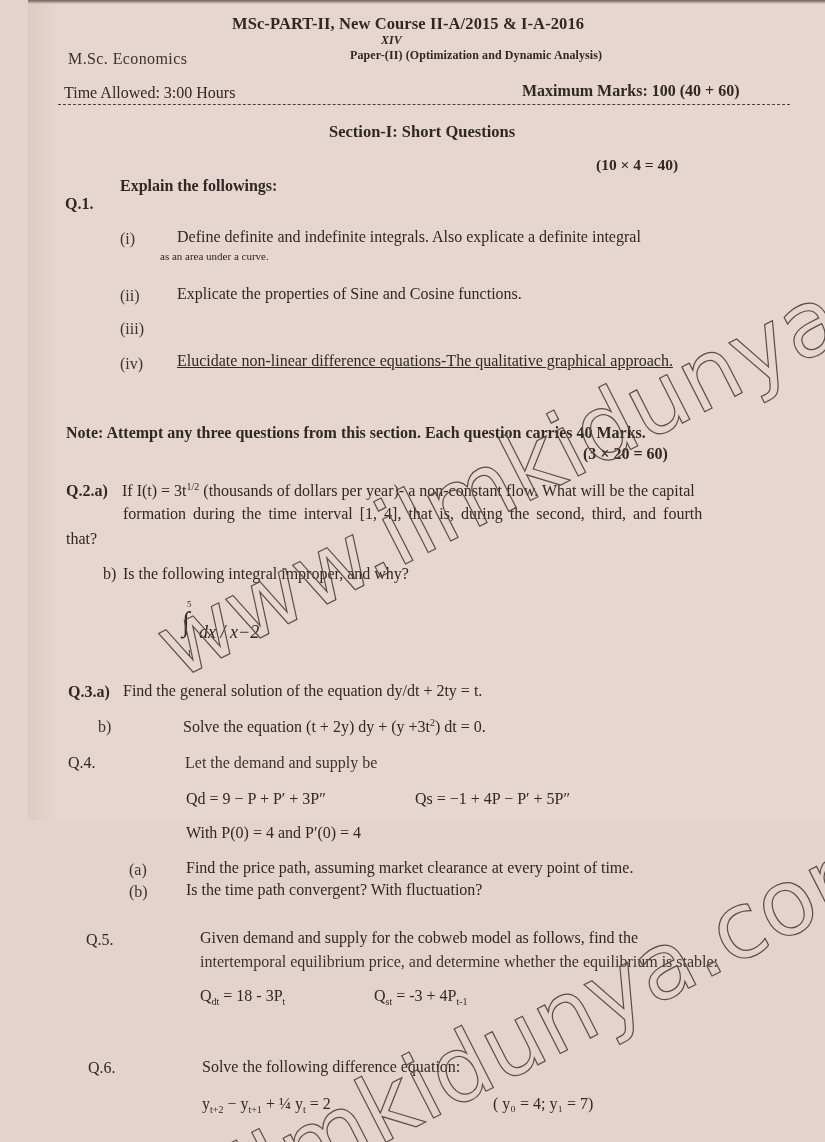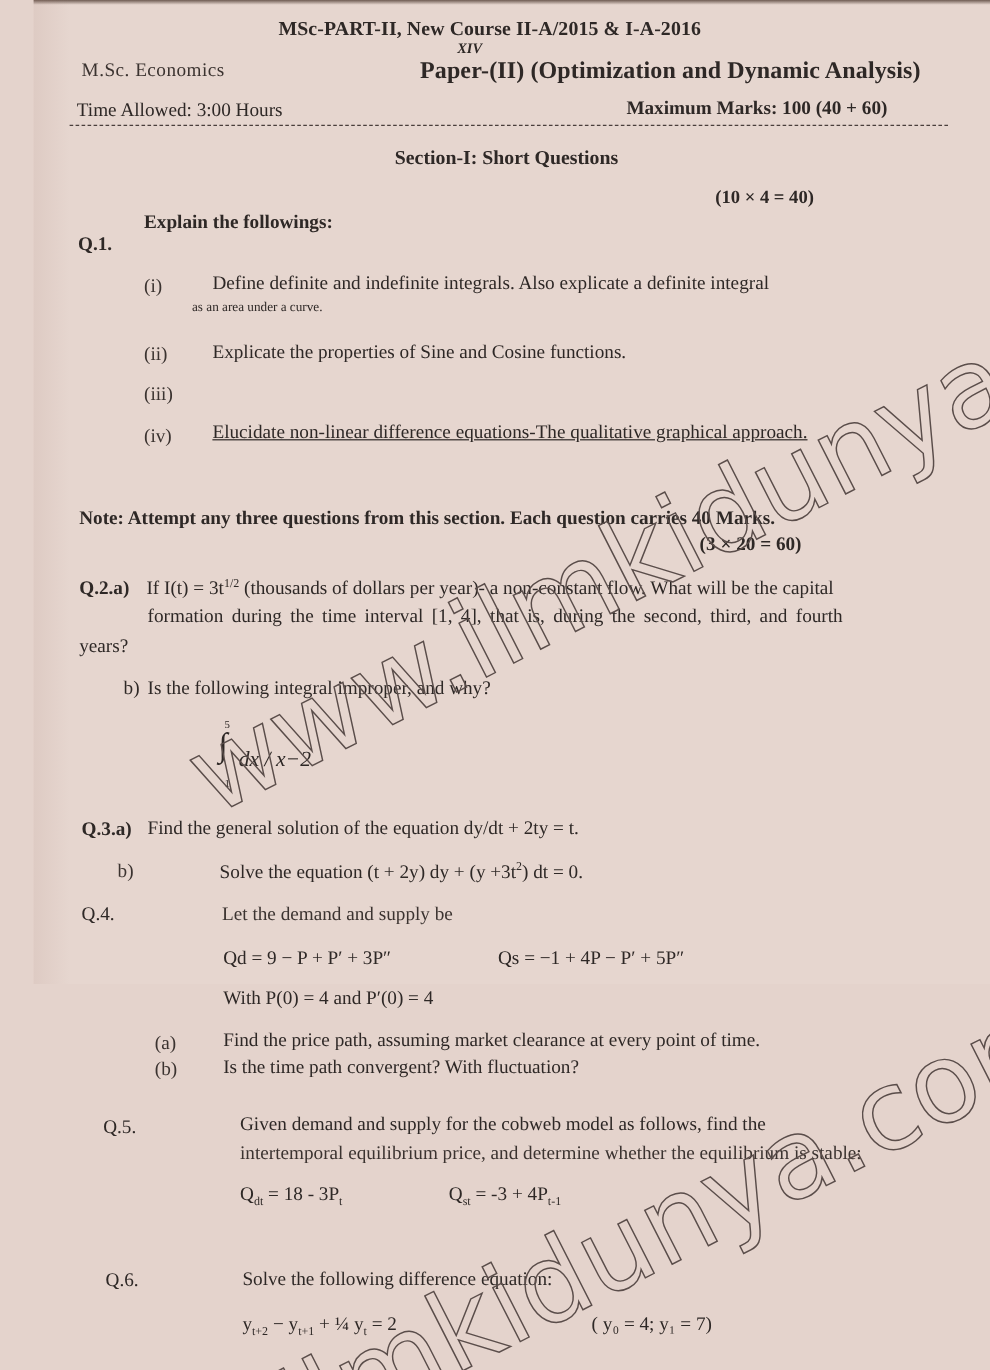--- a/index.html
+++ b/index.html
@@ -37,21 +37,21 @@
     }
   </style>
 </head>
 <body>
 
 <div class="page">
 
   <div class="abs hdr b" style="left:204px; top:14px; font-size:16.5px;">MSc-PART-II, New Course II-A/2015 &amp; I-A-2016</div>
   <div class="abs" style="left:353px; top:33px; font-size:12px; font-style:italic; font-weight:bold;">XIV</div>
   <div class="abs txt light" style="left:40px; top:50px; font-size:16px; letter-spacing:0.4px;">M.Sc. Economics</div>
-  <div class="abs hdr b" style="left:322px; top:48px; font-size:20px;">Paper-(II) (Optimization and Dynamic Analysis)</div>
+  <div class="abs hdr b" style="left:322px; top:48px; font-size:12px;">Paper-(II) (Optimization and Dynamic Analysis)</div>
   <div class="abs txt" style="left:36px; top:84px; font-size:16px;">Time Allowed: 3:00 Hours</div>
   <div class="abs b" style="left:494px; top:82px; font-size:16px;">Maximum Marks: 100 (40 + 60)</div>
   <div class="rule"></div>
 
   <div class="abs bold17" style="left:301px; top:122px;">Section-I: Short Questions</div>
   <div class="abs b" style="left:568px; top:156px; font-size:15.5px;">(10 × 4 = 40)</div>
 
   <div class="abs b" style="left:37px; top:195px; font-size:16px;">Q.1.</div>
   <div class="abs b" style="left:92px; top:177px; font-size:16px;">Explain the followings:</div>
 
@@ -68,21 +68,21 @@
   <div class="abs txt" style="left:149px; top:352px;text-decoration:underline;">Elucidate non-linear difference equations-The qualitative graphical approach.</div>
 
   <div class="abs b" style="left:38px; top:424px; font-size:16px;">Note: Attempt any three questions from this section. Each question carries 40 Marks.</div>
   <div class="abs b" style="left:555px; top:445px; font-size:16px;">(3 × 20 = 60)</div>
 
   <div class="abs b" style="left:38px; top:482px; font-size:16px;">Q.2.a)</div>
   <div class="abs txt" style="left:94px; top:481px;">
     <span>If I(t) = 3t</span><sup>1/2</sup><span> (thousands of dollars per year)- a non-constant flow. What will be the capital</span>
   </div>
   <div class="abs txt" style="left:95px; top:505px; word-spacing:3px;">formation during the time interval [1, 4], that is, during the second, third, and fourth</div>
-  <div class="abs txt" style="left:38px; top:530px;">years?</div>
+  <div class="abs txt" style="left:38px; top:530px;">that?</div>
 
   <div class="abs txt" style="left:75px; top:565px;">b)</div>
   <div class="abs txt" style="left:95px; top:565px;">Is the following integral improper, and why?</div>
 
   <div class="abs" style="left:159px; top:599px; font-size:9px;">5</div>
   <div class="abs integral" style="left:154px; top:608px;">∫</div>
   <div class="abs" style="left:159px; top:648px; font-size:9px;">1</div>
   <div class="abs" style="left:171px; top:622px; font-size:18px; font-style:italic;">dx / x−2</div>
 
   <div class="abs b" style="left:40px; top:683px; font-size:16px;">Q.3.a)</div>

